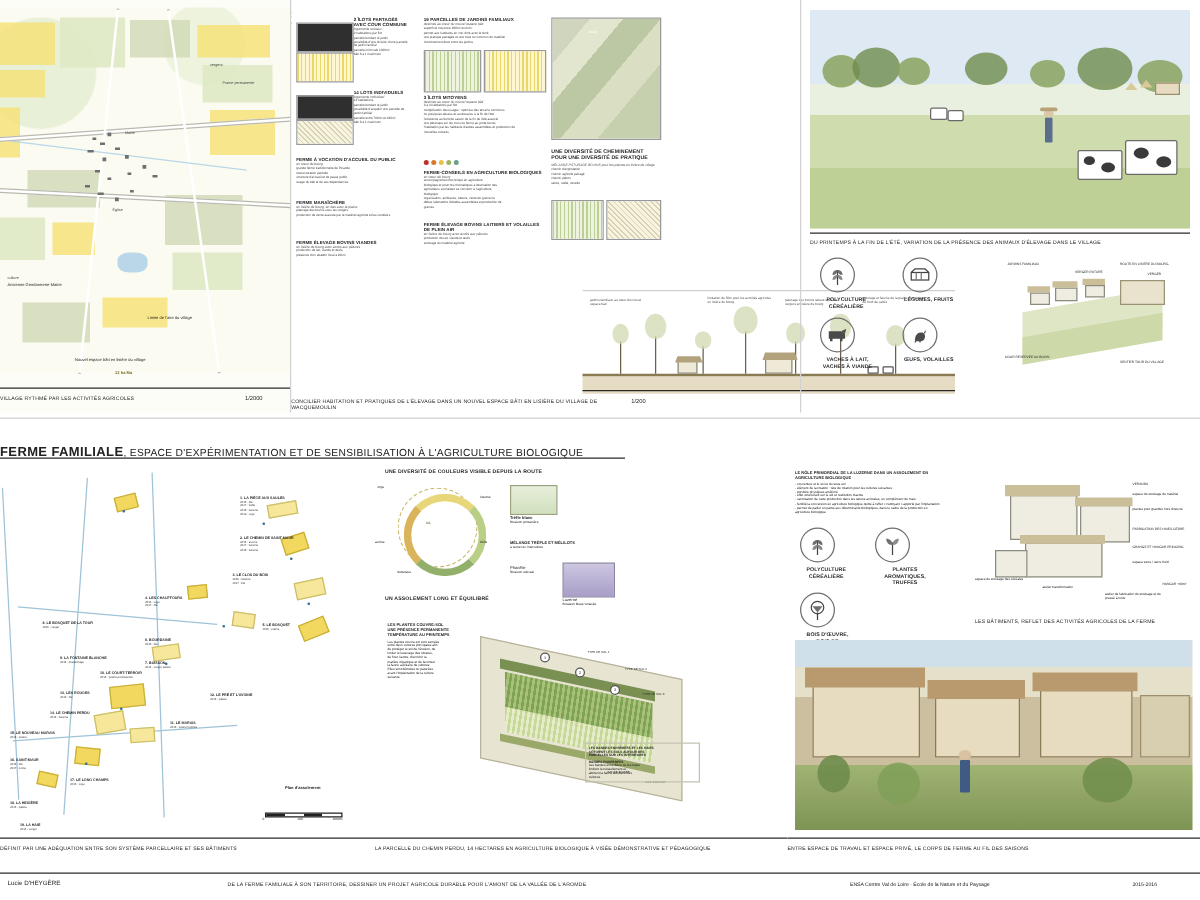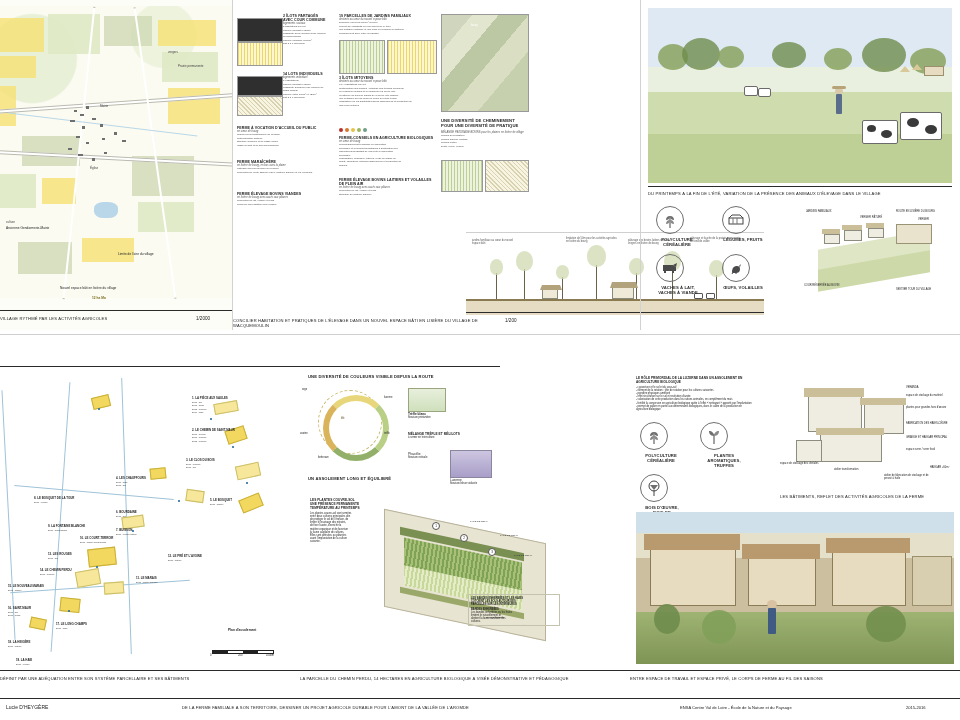--- a/index.html
+++ b/index.html
@@ -437,20 +437,23 @@
       <div class="abs tinier" style="left:96px;top:6px;">ROUTE EN LISIÈRE DU BOURG</div>
       <div class="abs tinier" style="left:60px;top:12px;">VERGER PÂTURÉ</div>
       <div class="abs tinier" style="left:4px;top:80px;">COUR RÉSERVÉE AU BOVIN</div>
       <div class="abs tinier" style="left:96px;top:84px;">SENTIER TOUR DU VILLAGE</div>
       <div class="abs tinier" style="left:118px;top:14px;">VERGER</div>
     </div>
   </div>
 
   <div class="abs" style="left:0;top:334px;width:960px;height:.6px;background:#cfcfcf;"></div>
 
+  <div class="abs" style="left:0;top:352px;">
+    <span class="cap hdr" style="font-size:10.4px;">FERME FAMILIALE</span><span class="cap" style="font-size:8.2px;">, ESPACE D'EXPÉRIMENTATION ET DE SENSIBILISATION À L'AGRICULTURE BIOLOGIQUE</span>
+  </div>
   <div class="abs" style="left:0;top:366px;width:500px;height:.7px;background:#2b2b2b;"></div>
 
   <div class="panelD abs" style="top:372px;height:318px;">
 
     <div class="netw" style="left:8px;top:18px;width:1px;height:250px;transform:rotate(-3deg);"></div>
     <div class="netw" style="left:60px;top:10px;width:1px;height:270px;transform:rotate(4deg);"></div>
     <div class="netw" style="left:126px;top:6px;width:1px;height:276px;transform:rotate(-2deg);"></div>
     <div class="netw" style="left:14px;top:120px;width:160px;height:1px;transform:rotate(5deg);"></div>
     <div class="netw" style="left:10px;top:214px;width:180px;height:1px;transform:rotate(-4deg);"></div>
 

